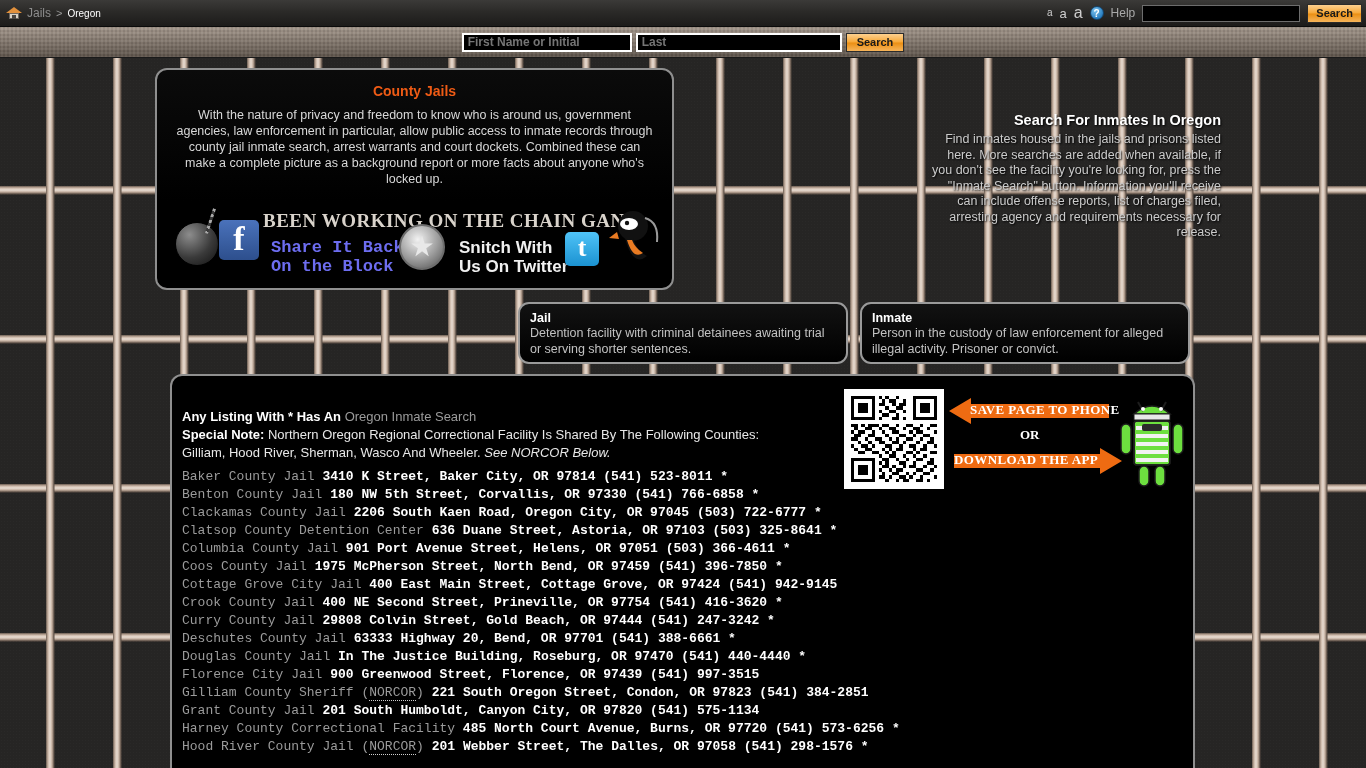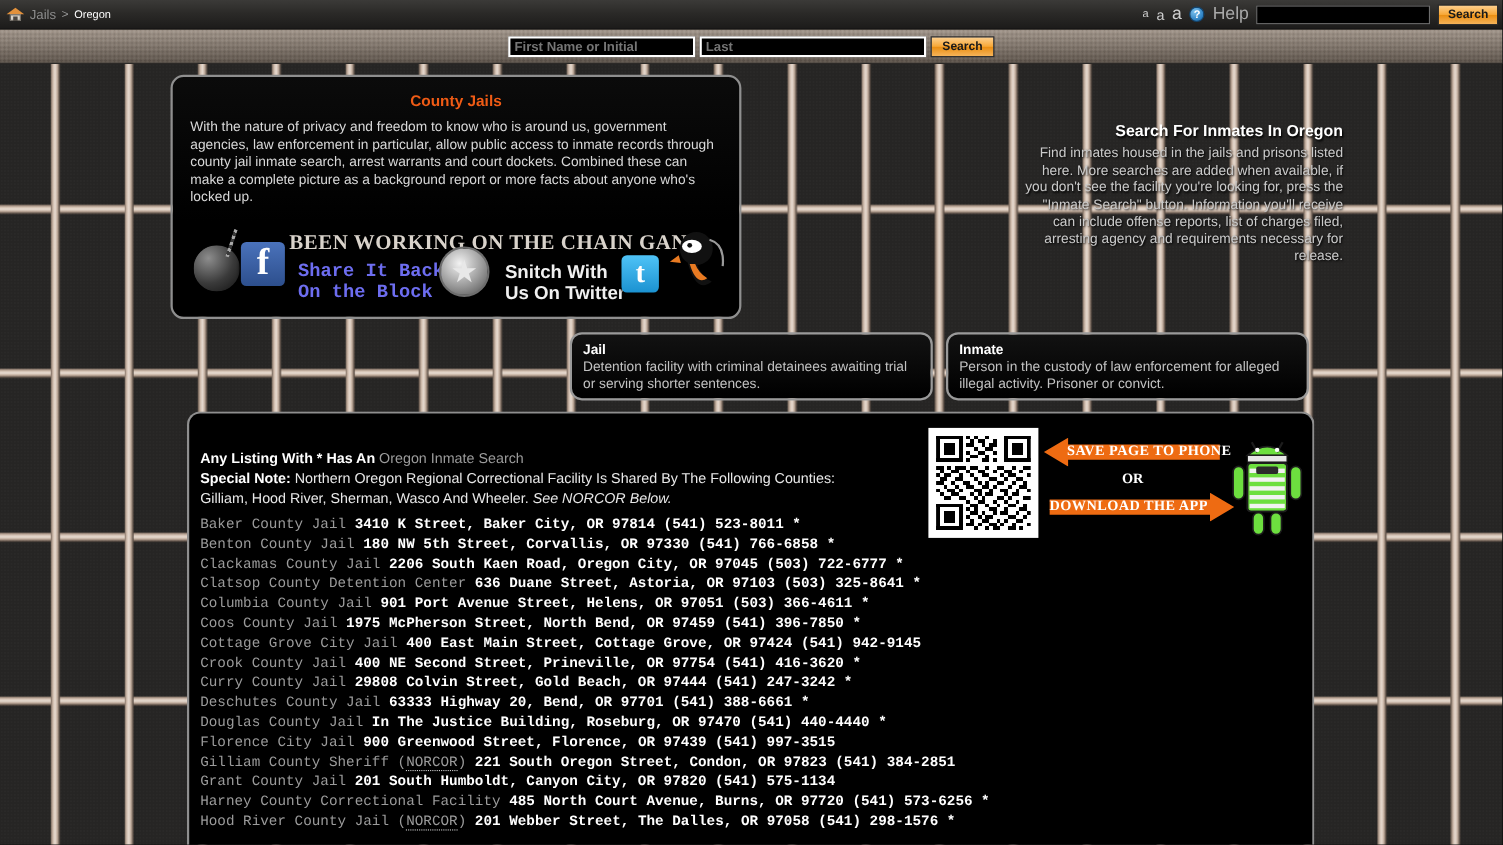--- a/index.html
+++ b/index.html
@@ -88,21 +88,21 @@
   .fsize.s1 { font-size: 10px; }
   .fsize.s2 { font-size: 13px; }
   .fsize.s3 { font-size: 16px; }
   .help-icon {
     width: 14px; height: 14px; border-radius: 50%;
     background: radial-gradient(circle at 35% 30%, #7cc3ef, #2a7fc1 70%, #1a5d96);
     color: #fff; font-size: 10px; font-weight: bold;
     display: flex; align-items: center; justify-content: center;
     border: 1px solid #14456e;
   }
-  .help-label { color: #a9a9a9; font-size: 16px; }
+  .help-label { color: #a9a9a9; font-size: 12px; }
   #top-search-input {
     width: 158px; height: 17px;
     background: #000; border: 1px solid #6d6d6d;
     color: #fff; font-size: 11px; padding: 0 3px;
     outline: none;
   }
   .orange-btn {
     background: linear-gradient(to bottom, #fbc77d 0%, #f5a431 45%, #ec8f13 55%, #f7b košt 100%);
     background: linear-gradient(to bottom, #fdd08f 0%, #f7a838 48%, #ea8e12 52%, #f6b45a 100%);
     border: 1px solid #2b2b2b;
@@ -151,20 +151,21 @@
     left: 155px; top: 68px; width: 519px; height: 222px;
     padding: 10px 16px 0 16px;
     background: linear-gradient(to bottom, #0b0b0b, #000 60%);
   }
   #intro-title {
     color: #ef5b15; font-size: 14px; font-weight: bold;
     text-align: center; margin: 3px 0 8px 0;
   }
   #intro-body {
     color: #d8d8d8; font-size: 12.5px; line-height: 16px;
+    text-align: center;
   }
 
   
   #chain-banner {
     position: absolute; left: 10px; right: 10px; bottom: 0px; height: 86px;
   }
   #chain-title {
     position: absolute; left: 96px; top: 8px;
     font-family: "Liberation Serif", serif;
     font-weight: bold; font-size: 19px;

